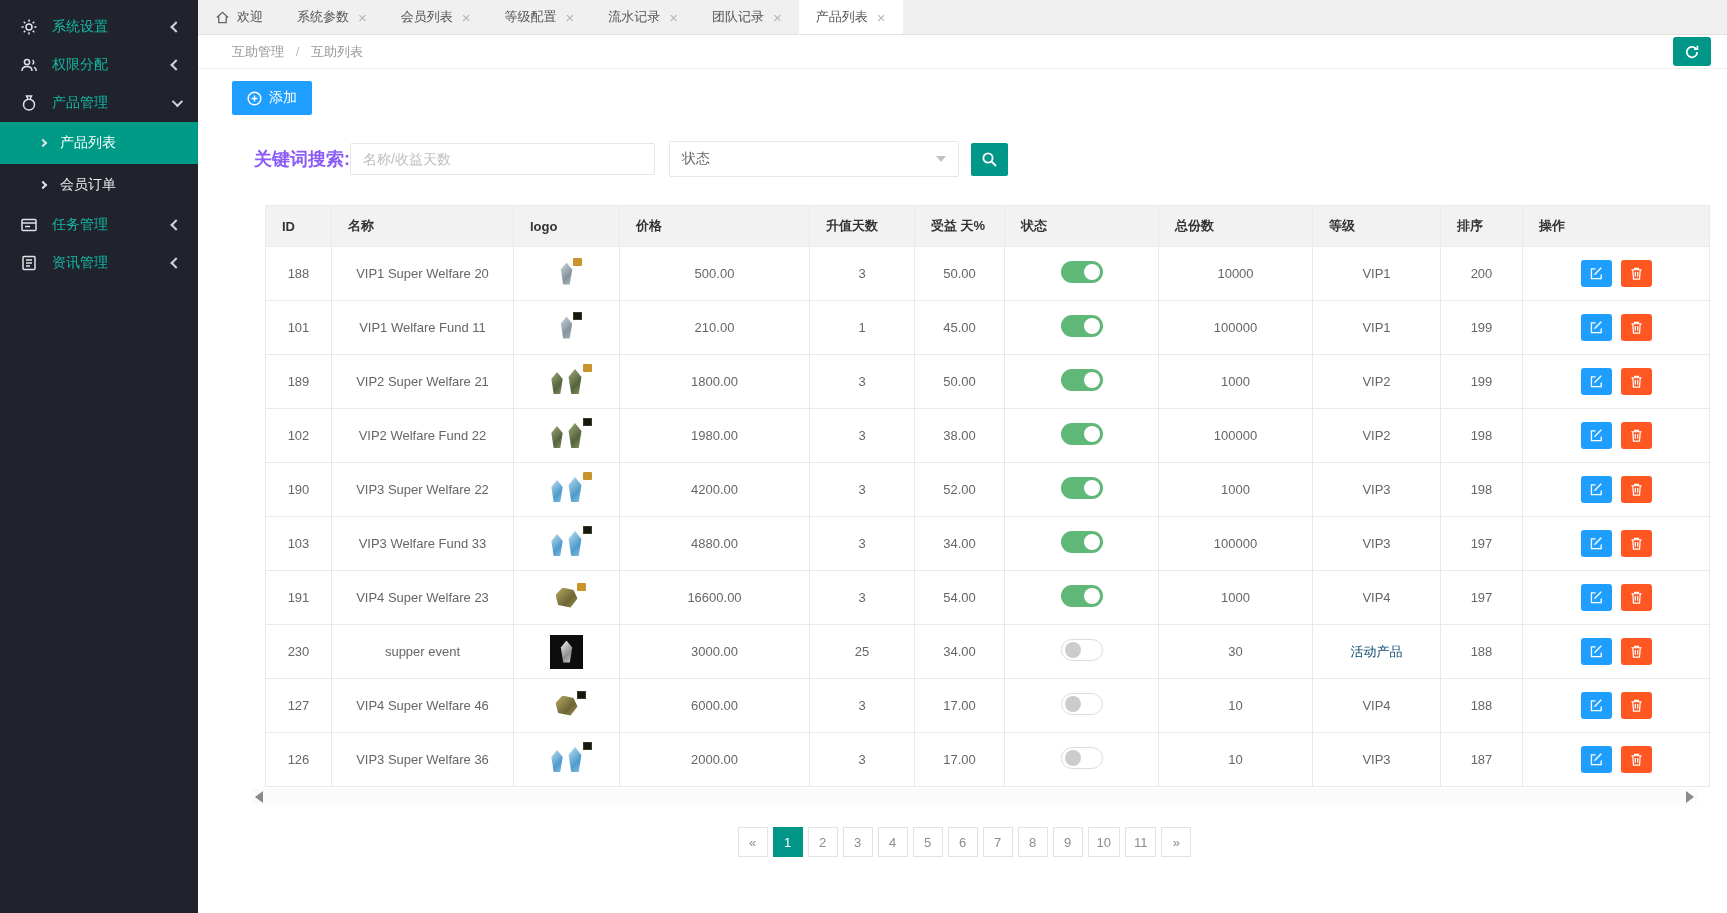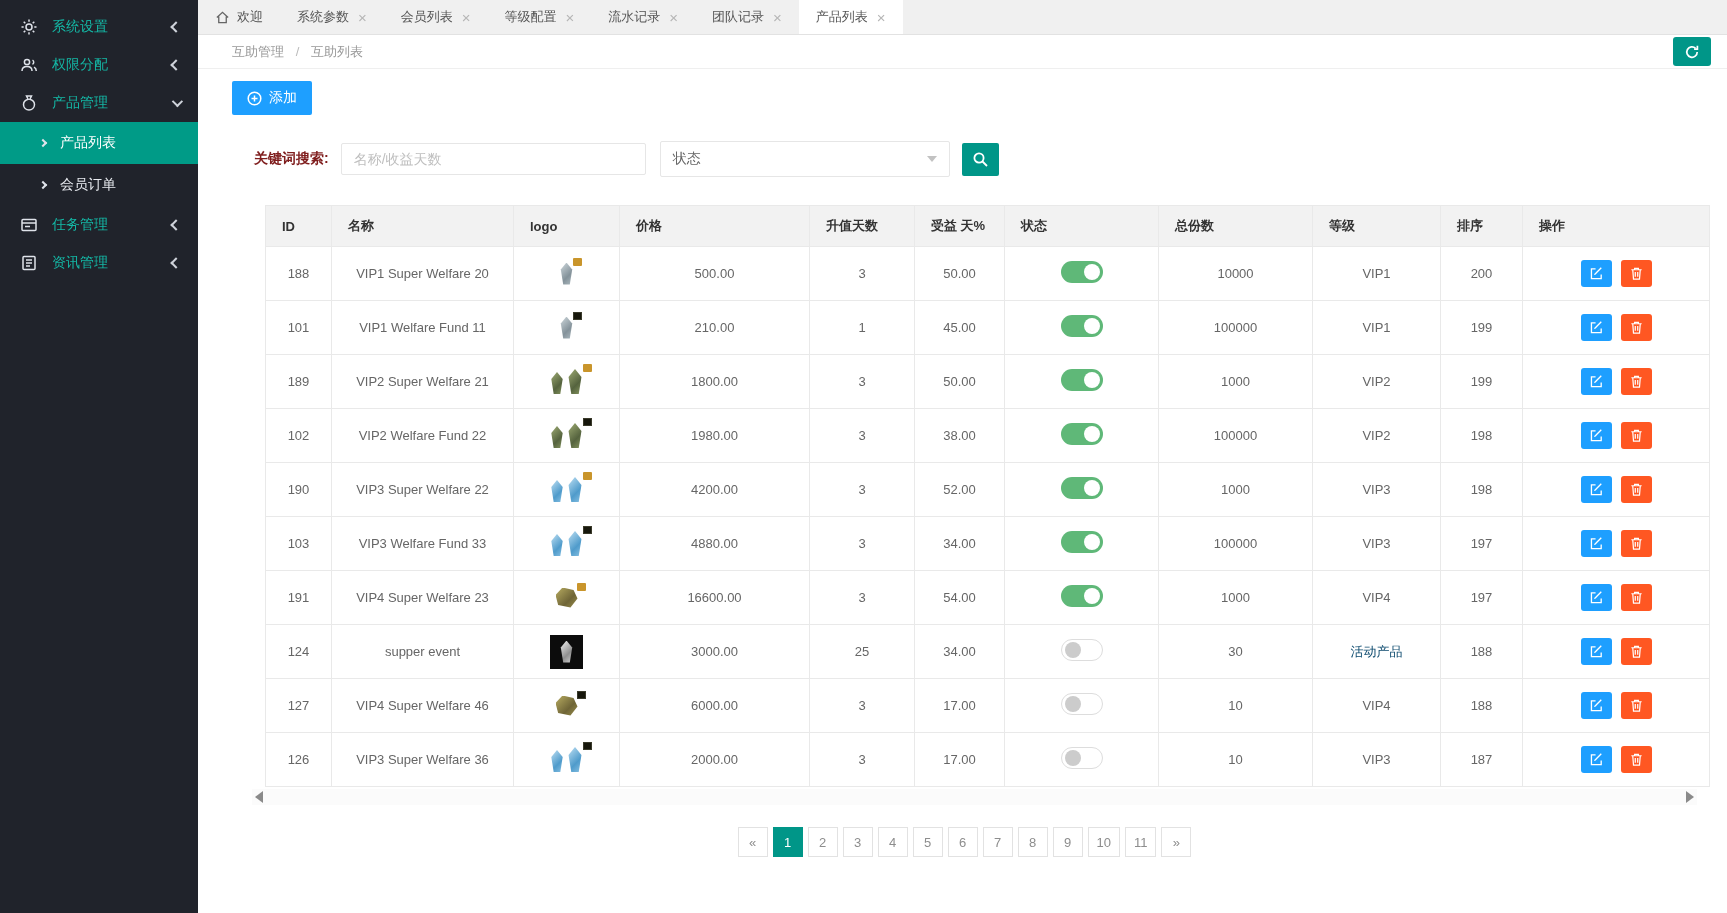--- a/index.html
+++ b/index.html
@@ -54,21 +54,21 @@
   .crumb .sep { margin:0 8px; color:#bbb; }
   .refresh-btn { margin-left:auto; width:38px; height:29px; background:#009688; border:none; border-radius:3px;
                  display:flex; align-items:center; justify-content:center; cursor:pointer; }
 
   .content { flex:1; background:#fff; padding:12px 30px 0 34px; overflow:hidden; }
 
   .add-btn { display:inline-flex; align-items:center; gap:7px; background:#1E9FFF; color:#fff; border:none;
              border-radius:2px; font-size:14px; padding:8px 15px; cursor:pointer; margin-bottom:26px; }
 
   .search-row { display:flex; align-items:center; margin-left:22px; margin-bottom:28px; }
-  .search-label { font-size:14px; font-weight:bold; color:#7f1d1d; margin-right:12px; }
+  .search-label { font-size:18px; font-weight:bold; color:#8b5cf6; }
   .kw-input { width:305px; height:32px; border:1px solid #e6e6e6; border-radius:2px; padding:0 12px;
               font-size:14px; color:#666; outline:none; }
   .kw-input::placeholder { color:#bfbfbf; }
   .status-select { position:relative; width:290px; height:36px; border:1px solid #e6e6e6; border-radius:2px;
               margin-left:14px; display:flex; align-items:center; padding:0 12px; font-size:14px; color:#666; cursor:pointer; }
   .status-select .sel-caret { position:absolute; right:12px; width:0; height:0; border-left:5px solid transparent;
               border-right:5px solid transparent; border-top:6px solid #c2c2c2; }
   .search-btn { width:37px; height:33px; background:#009688; border:none; border-radius:2px; margin-left:12px;
               display:flex; align-items:center; justify-content:center; cursor:pointer; }
 
@@ -511,21 +511,21 @@
         </button>
         <button class="op-btn op-del">
           <svg width="15" height="15" viewBox="0 0 16 16" fill="none" stroke="#fff" stroke-width="1.3">
             <path d="M2.5 4h11M6 4V2.5h4V4M4 4l.8 10h6.4L12 4M6.7 6.5v5M9.3 6.5v5"></path>
           </svg>
         </button>
       </span>
     </td>
   </tr>
             <tr>
-    <td>124</td>
+    <td>230</td>
     <td>supper event</td>
     <td><span class="logo-wrap dark-bg">
                   <span class="gem gem-white"></span>
                 </span></td>
     <td>3000.00</td>
     <td>25</td>
     <td>34.00</td>
     <td><span class="toggle off"></span></td>
     <td>30</td>
     <td class="red">活动产品</td>

